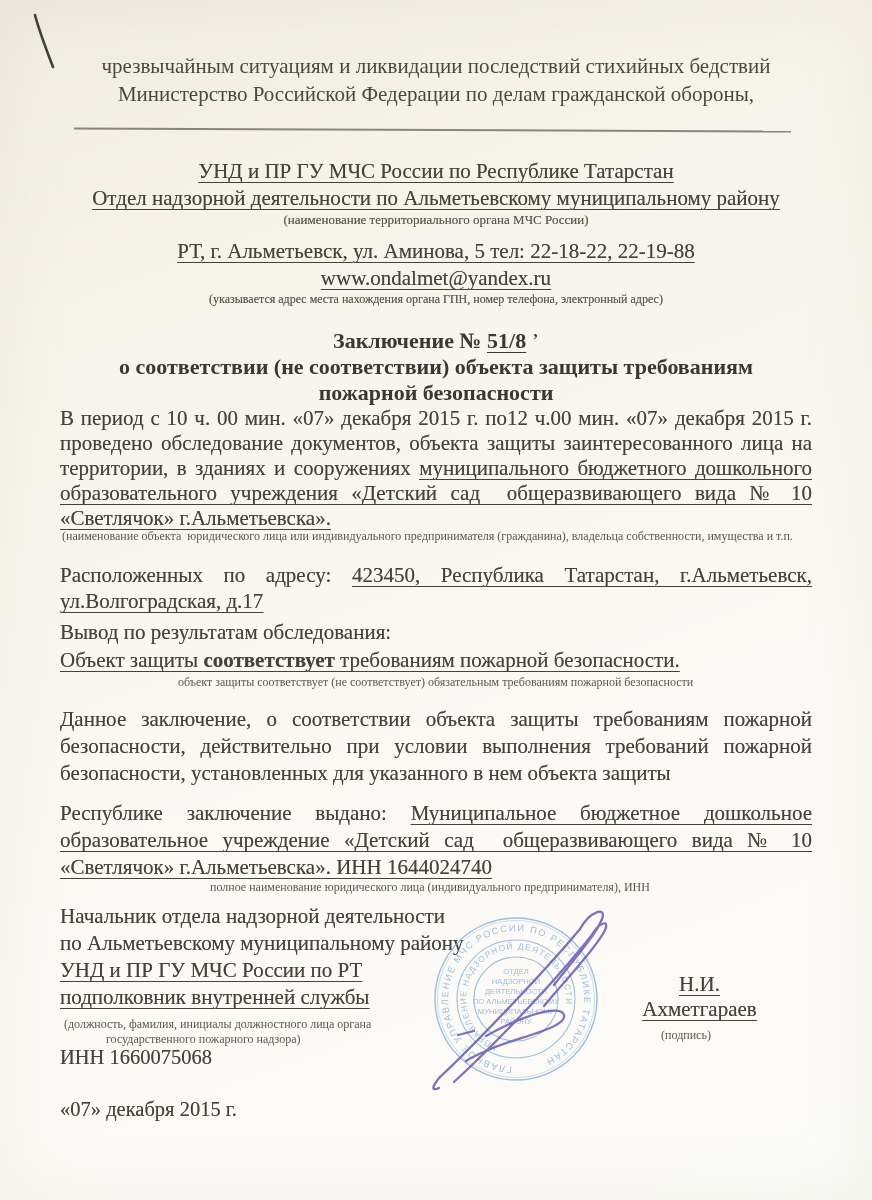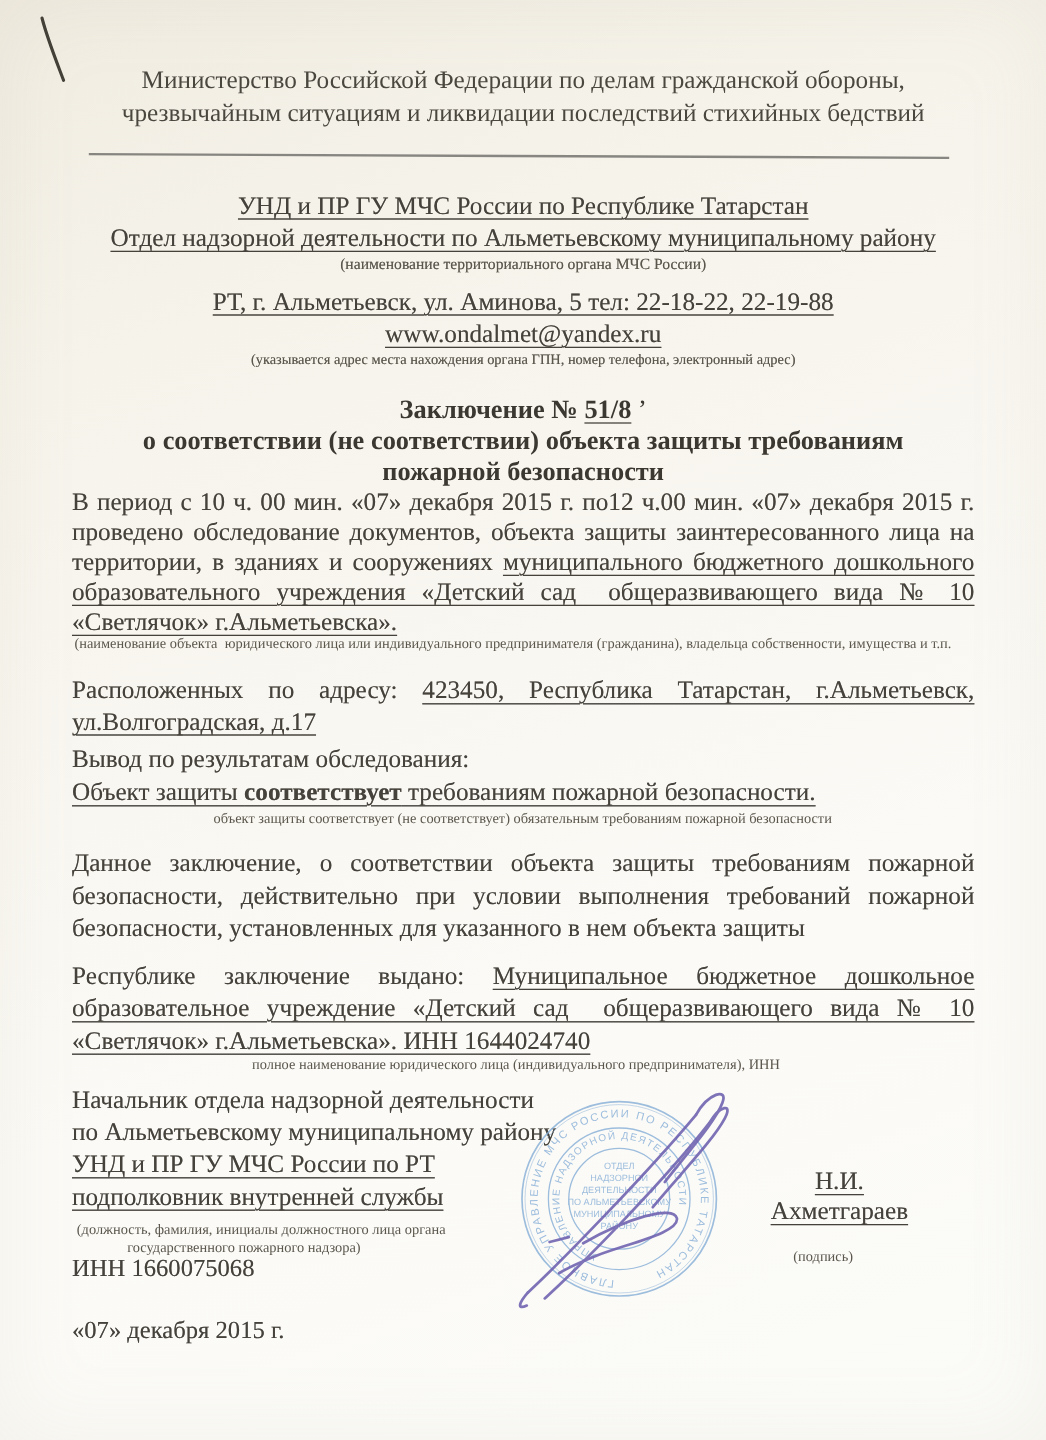--- a/index.html
+++ b/index.html
@@ -31,22 +31,22 @@
 <body>
 
 <div class="page">
 
   <svg class="abs" style="left:26px; top:8px;" width="44" height="70" viewBox="0 0 44 70">
     <path d="M 9 7 C 13 23, 21 43, 27 59" fill="none" stroke="#444139" stroke-width="2.6" stroke-linecap="round"></path>
     <path d="M 10 9 C 14 25, 22 44, 26 57" fill="none" stroke="#444139" stroke-width="1.1" stroke-linecap="round" opacity="0.6"></path>
   </svg>
 
   <div class="abs content center ministry" style="top:52px;">
+    <div>чрезвычайным ситуациям и ликвидации последствий стихийных бедствий</div>
     <div>Министерство Российской Федерации по делам гражданской обороны,</div>
-    <div>чрезвычайным ситуациям и ликвидации последствий стихийных бедствий</div>
   </div>
 
   <div class="abs hr-line"></div>
 
   <div class="abs content center body-text lh27" style="top:158px;">
     <div><span class="u">УНД и ПР ГУ МЧС России по Республике Татарстан</span></div>
     <div><span class="u">Отдел надзорной деятельности по Альметьевскому муниципальному району</span></div>
     <div class="caption" style="font-size:13px;">(наименование территориального органа МЧС России)</div>
     <div style="height:11px;"></div>
     <div><span class="u">РТ, г. Альметьевск, ул. Аминова, 5 тел: 22-18-22, 22-19-88</span></div>
@@ -138,19 +138,19 @@
       <path d="M 152 26 C 162 8, 179 3, 174 16 C 169 30, 148 54, 126 82"></path>
       <path d="M 163 33 C 172 18, 183 16, 176 29 C 167 46, 142 72, 116 103"></path>
       <path d="M 58 133 C 95 112, 133 101, 136 112 C 139 124, 96 133, 70 143 C 55 149, 44 154, 38 158"></path>
       <path d="M 30 132 L 46 128"></path>
       <path d="M 12 174 C 5 182, 2 189, 11 185"></path>
     </g>
   </svg>
 
   <div class="abs center" style="top:972px; left:596px; width:180px;">
     <div class="sig-name body-text"><span class="u">Н.И. Ахметгараев</span></div>
-    <div class="caption caption-sm" style="margin-top:18px;">(подпись)</div>
+    <div class="caption caption-sm" style="margin-top:6px;">(подпись)</div>
   </div>
 
   <div class="abs footer-text" style="top:1046px; left:60px;">ИНН 1660075068</div>
   <div class="abs footer-text" style="top:1098px; left:60px;">«07» декабря 2015 г.</div>
 
 </div>
 
 </body></html>

